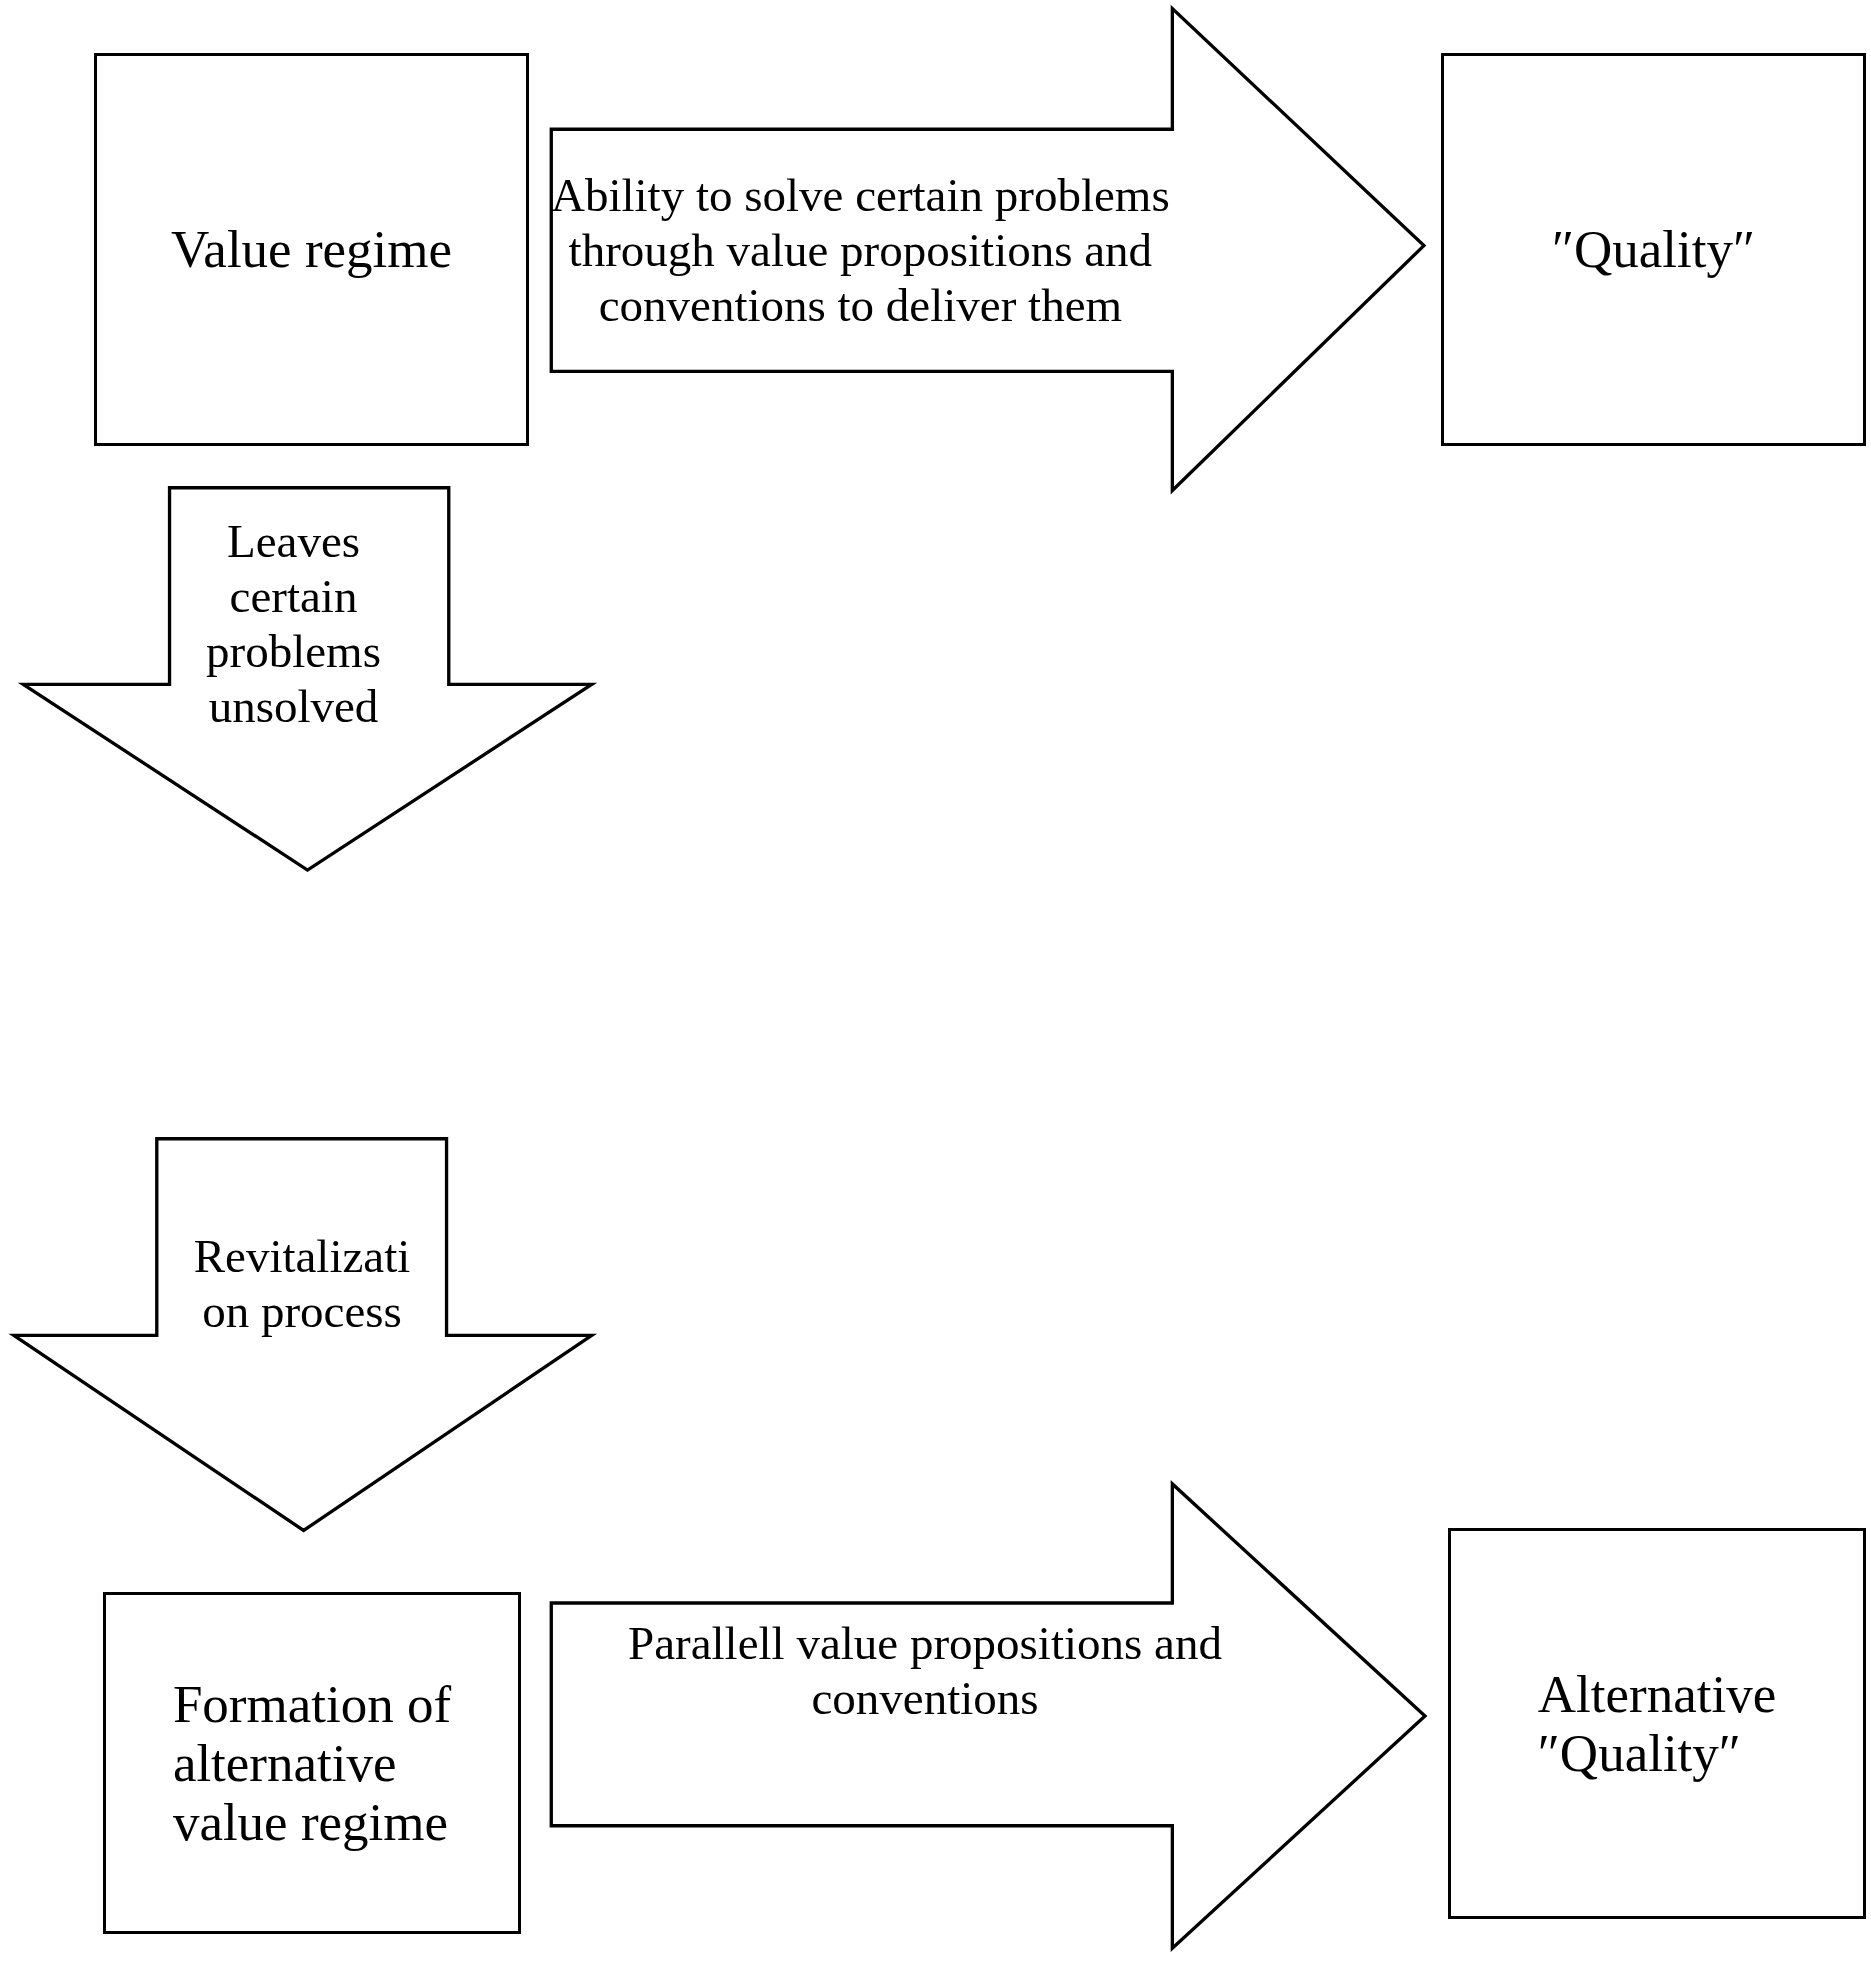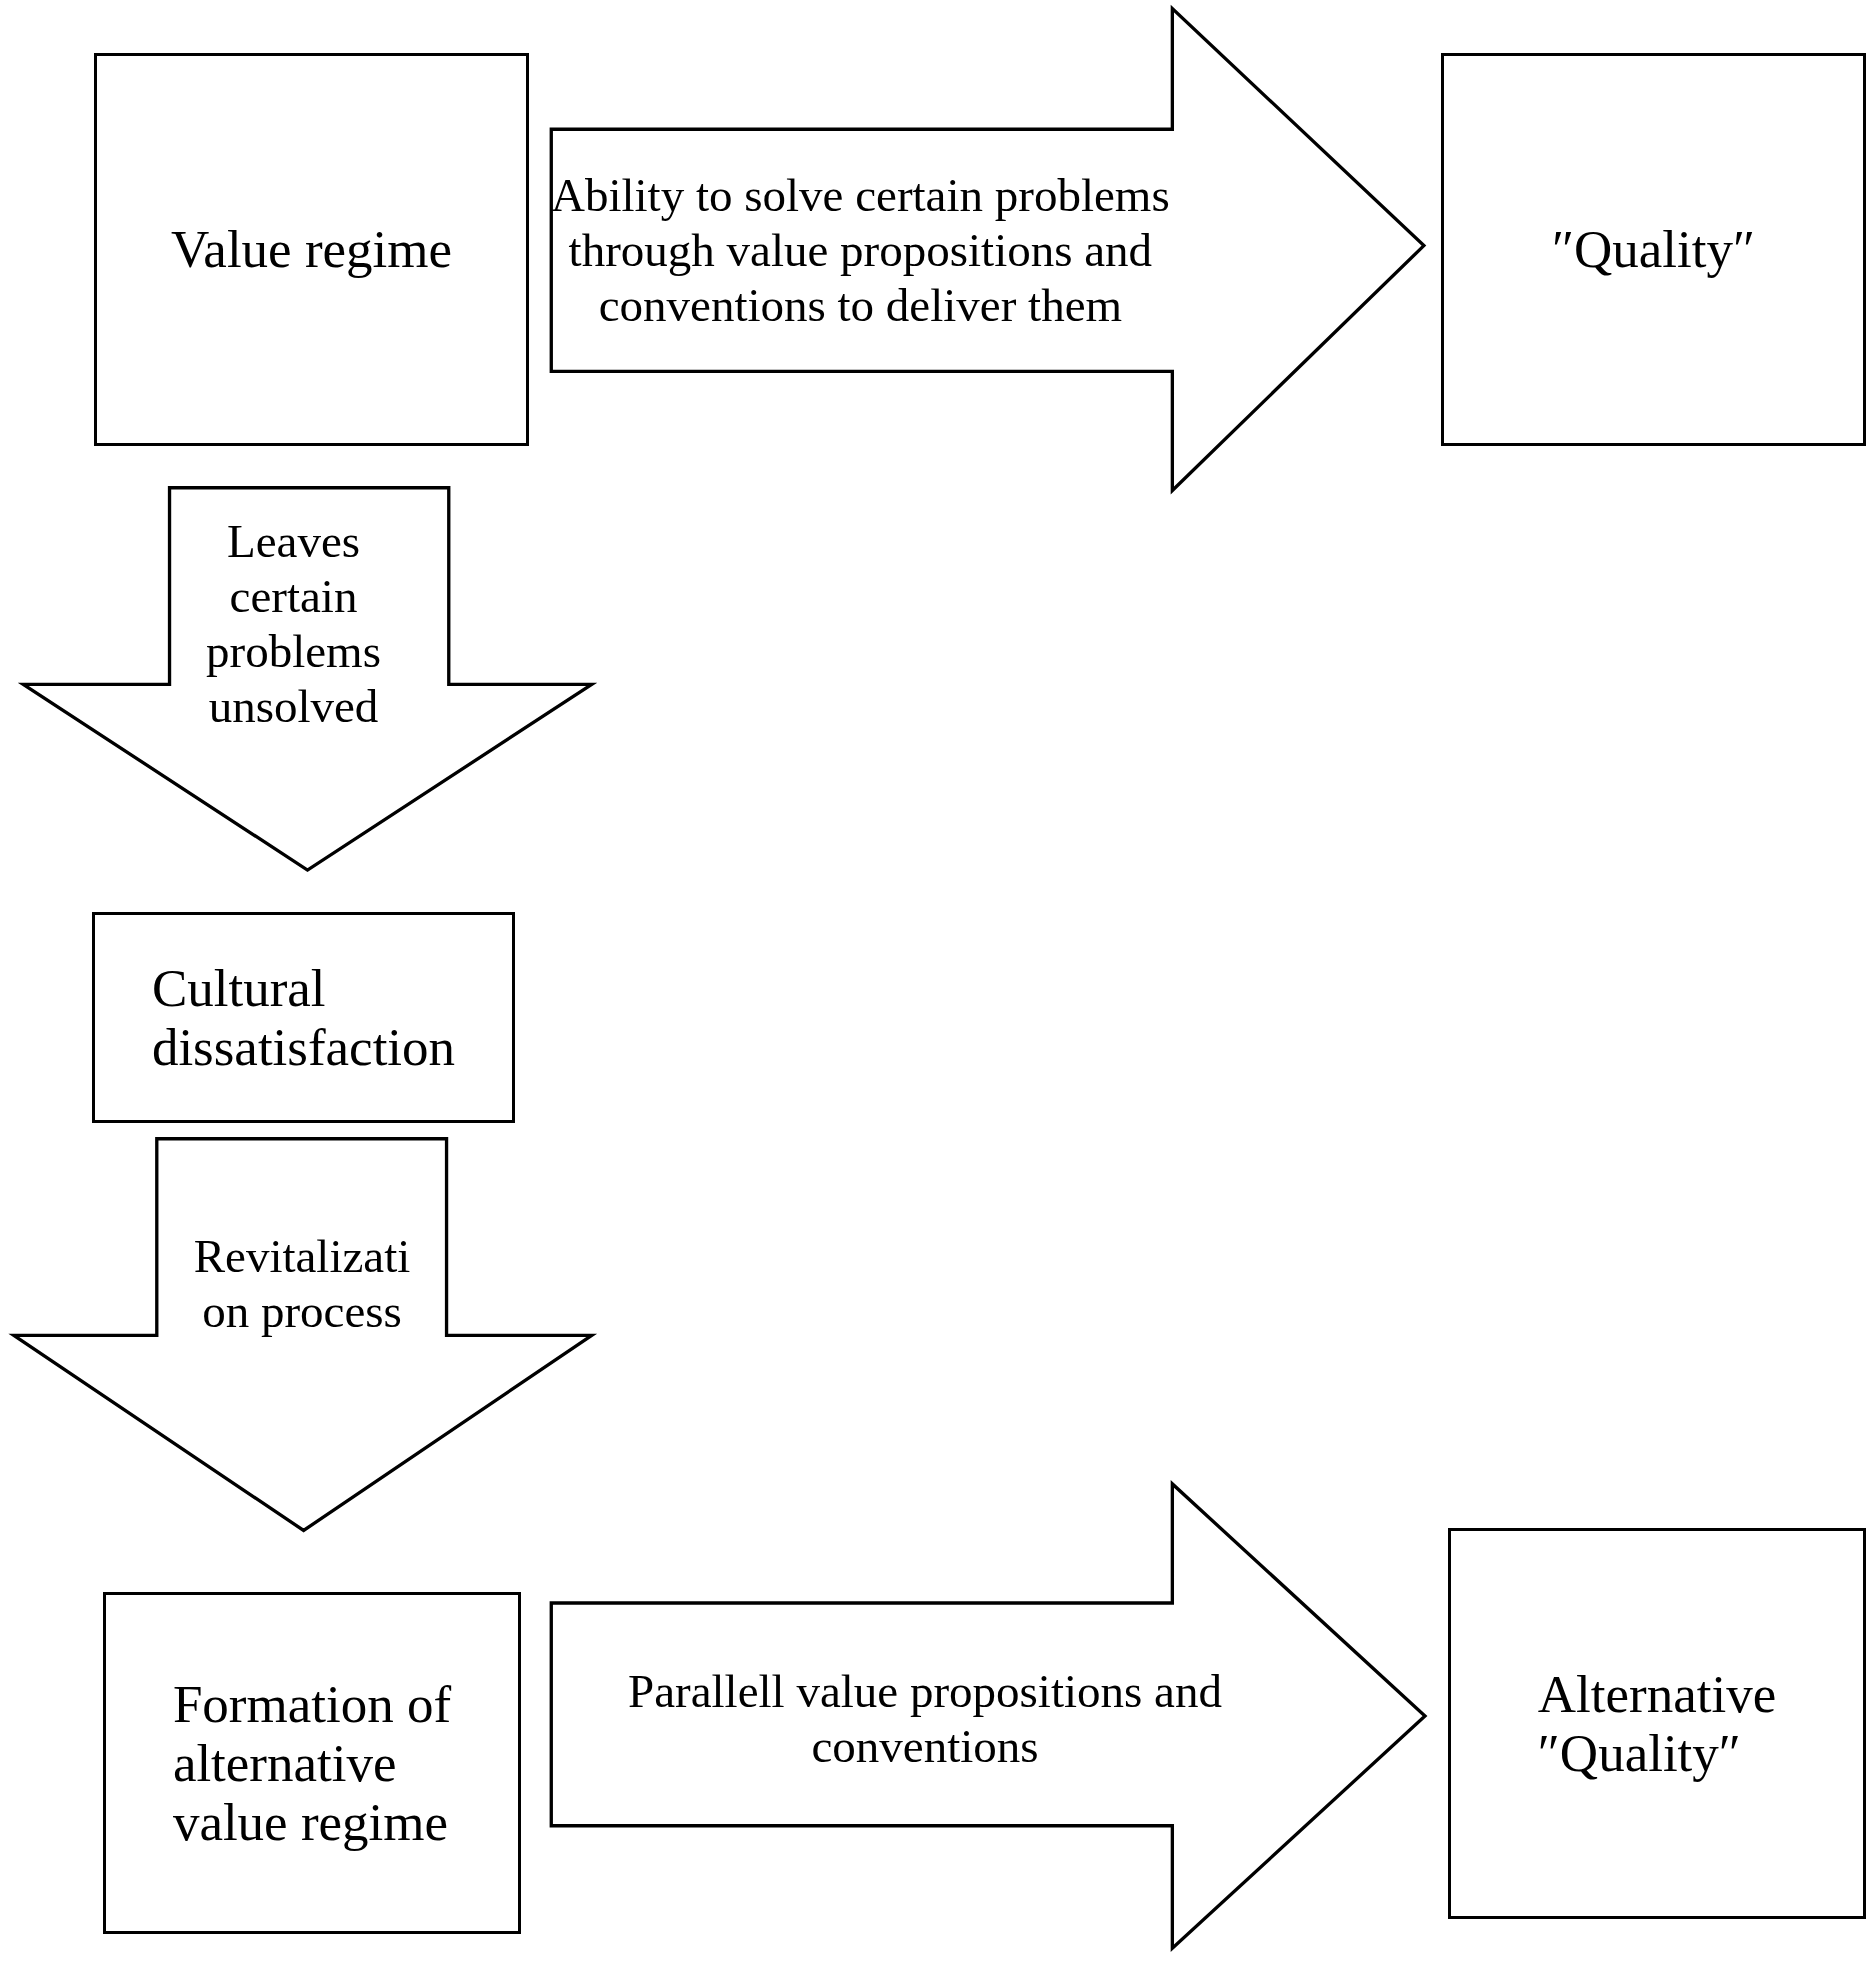--- a/index.html
+++ b/index.html
@@ -56,21 +56,21 @@
   .box-value-regime   { left: 94px;  top: 53px;   width: 435px; height: 393px; }
   .box-quality        { left: 1441px; top: 53px;   width: 425px; height: 393px; }
   .box-cultural       { left: 92px;  top: 912px; width: 423px; height: 211px; }
   .box-formation      { left: 103px;  top: 1552px; width: 418px; height: 342px; margin-top: 40px; }
   .box-alt-quality    { left: 1448px; top: 1528px; width: 418px; height: 391px; }
   
   .label-ability        { left: 551px;  top: 129px;  width: 743px; height: 242px;
                           display: flex; align-items: center; }
   .label-leaves         { left: 154px;  top: 514px;  width: 279px; }
   .label-revitalization { left: 157px;  top: 1229px; width: 290px; }
-  .label-parallel       { left: 551px;  top: 1664px; width: 748px; }
+  .label-parallel       { left: 551px;  top: 1616px; width: 748px; }
 </style>
 </head>
 <body>
 
 <div class="canvas">
 
   <svg class="arrow-layer" viewBox="0 0 3377 3546" aria-hidden="true">
 
     <path d="M995,233 L2116,233 L2116,15 L2570,443 L2116,885 L2116,670 L995,670 Z"></path>
 
@@ -82,24 +82,20 @@
   </svg>
 
   <div class="box box-value-regime">
     <div class="box-label">Value regime</div>
   </div>
 
   <div class="box box-quality">
     <div class="box-label">″Quality″</div>
   </div>
 
-  <div class="box box-cultural">
-    <div class="box-label">Cultural
-dissatisfaction</div>
-  </div>
 
   <div class="box box-formation">
     <div class="box-label">Formation of
 alternative
 value regime</div>
   </div>
 
   <div class="box box-alt-quality">
     <div class="box-label">Alternative
 ″Quality″</div>

